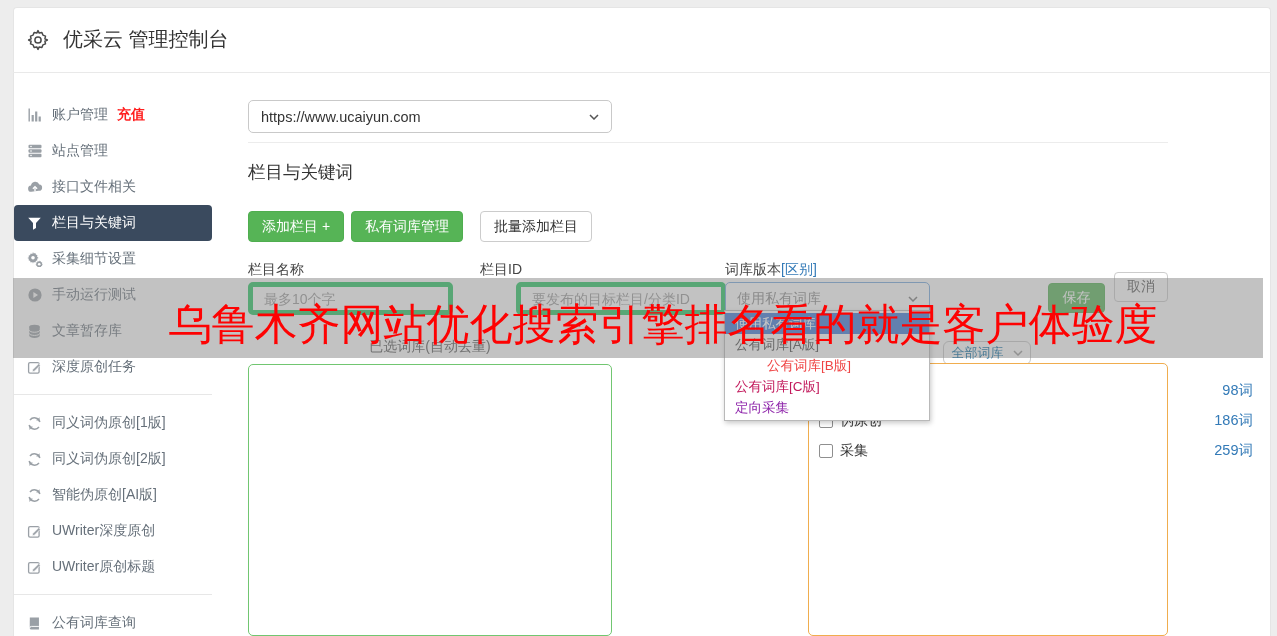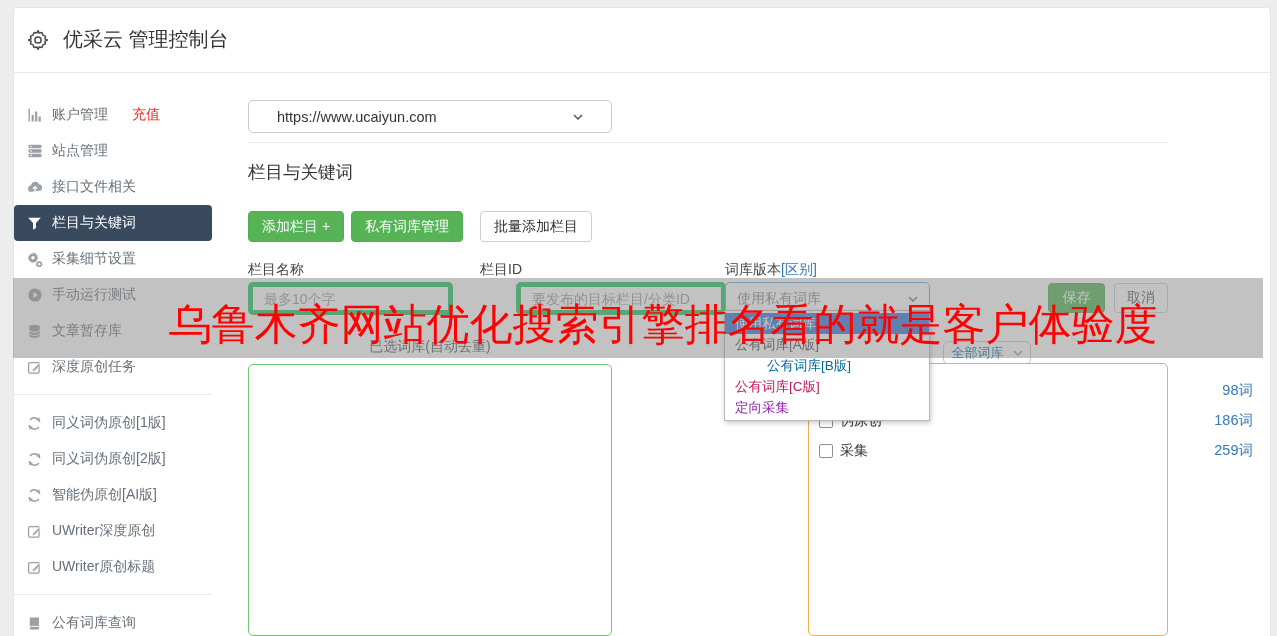--- a/index.html
+++ b/index.html
@@ -25,27 +25,27 @@
   
   .sidebar { position:absolute; left:14px; top:97px; width:198px; }
   .side-item {
     height:36px; display:flex; align-items:center; gap:9px;
     padding:0 12px; color:#66707a; font-size:14px; cursor:pointer;
     white-space:nowrap;
   }
   .side-item.active { background:#3a4a5e; border-radius:4px; color:#fff; }
   .sicon { width:17px; display:flex; justify-content:center; flex:0 0 17px; }
   .side-div { height:1px; background:#e7e7e7; margin:9px 0 10px 0; }
-  .badge-red { margin-left:15px; }
+  .badge-red { margin-left:0;font-weight:bold; }
   
   .site-select {
     position:absolute; left:248px; top:100px; width:364px; height:33px;
     background:#fff; border:1px solid #c9c9c9; border-radius:5px;
     display:flex; align-items:center; justify-content:space-between;
-    padding:0 28px; font-size:14.5px; color:#333; cursor:pointer;
+    padding:0 12px; font-size:14.5px; color:#333; cursor:pointer;
   }
   .divider-main { position:absolute; left:248px; top:142px; width:920px; height:1px; background:#ececec; }
   .section-title { position:absolute; left:248px; top:160px; font-size:17.5px; color:#333; }
   .btn {
     position:absolute; top:211px; height:31px; display:inline-flex; align-items:center;
     padding:0 13px; font-size:14px; border-radius:4px; cursor:pointer; white-space:nowrap;
   }
   .btn-green { background:#56b456; border:1px solid #4fae4f; color:#fff; }
   .btn-plain { background:#fff; border:1px solid #ccc; color:#333; }
   .btn-add { left:248px; } .btn-dict { left:351px; } .btn-batch { left:480px; }
@@ -64,21 +64,21 @@
     border:1px solid #74a7dd; border-radius:5px; background:#fff;
     display:flex; align-items:center; justify-content:space-between;
     padding:0 11px; font-size:14px; color:#8a8a8a; cursor:pointer;
   }
   .save-btn {
     position:absolute; left:1048px; top:283px; width:57px; height:30px;
     background:#56b456; border:1px solid #4fae4f; color:#fff; border-radius:4px;
     display:flex; align-items:center; justify-content:center; font-size:14px; cursor:pointer;
   }
   .cancel-btn {
-    position:absolute; left:1114px; top:283px; width:54px; height:30px;
+    position:absolute; left:1114px; top:272px; width:54px; height:30px;
     background:#fff; border:1px solid #ccc; color:#555; border-radius:4px;
     display:flex; align-items:center; justify-content:center; font-size:14px; cursor:pointer;
   }
   .menu {
     position:absolute; left:724px; top:310px; width:206px; background:#fff;
     border:1px solid #b9b9b9; box-shadow:1px 2px 5px rgba(0,0,0,.22);
     padding:2px 0; z-index:10;
   }
   .menu-opt { height:21px; line-height:21px; padding:0 10px; font-size:13.5px; color:#454545; cursor:pointer; }
   .menu-opt.hl { background:#3875d7; color:#fff; }
@@ -303,21 +303,21 @@
           <path d="M1 1l4 4 4-4" stroke="#777" stroke-width="1.5" fill="none"></path>
         </svg>
     </span>
   </div>
   <div class="save-btn">保存</div>
   <div class="cancel-btn">取消</div>
 
   <div class="menu">
     <div class="menu-opt hl">使用私有词库</div>
     <div class="menu-opt" style="color: rgb(69, 69, 69);">公有词库[A版]</div>
-    <div class="menu-opt" style="color: #0369a1; padding-left: 42px;">公有词库[B版]</div>
+    <div class="menu-opt" style="color: #ef4444; padding-left: 42px;">公有词库[B版]</div>
     <div class="menu-opt" style="color: rgb(194, 24, 91);">公有词库[C版]</div>
     <div class="menu-opt" style="color: rgb(142, 36, 170);">定向采集</div>
   </div>
 
   <div class="sel-title">已选词库(自动去重)</div>
   <div class="green-box"></div>
 
   <div class="filter-select">
     <span>全部词库</span>
     <span class="chev">

